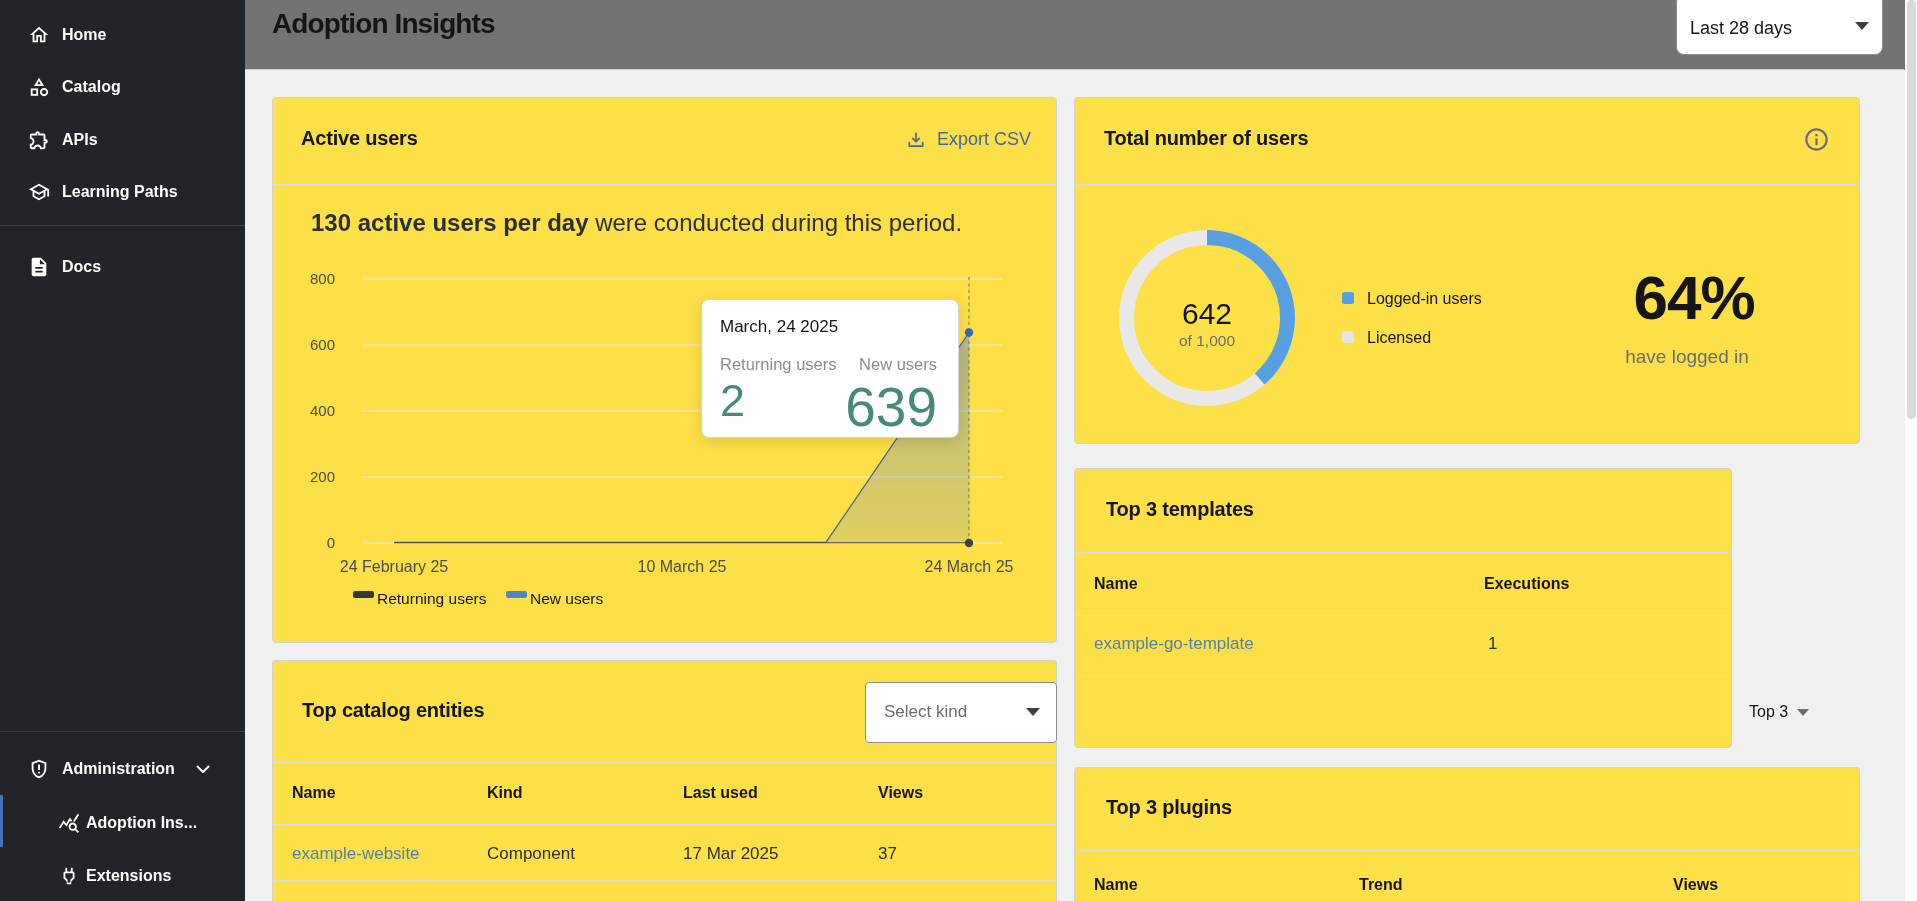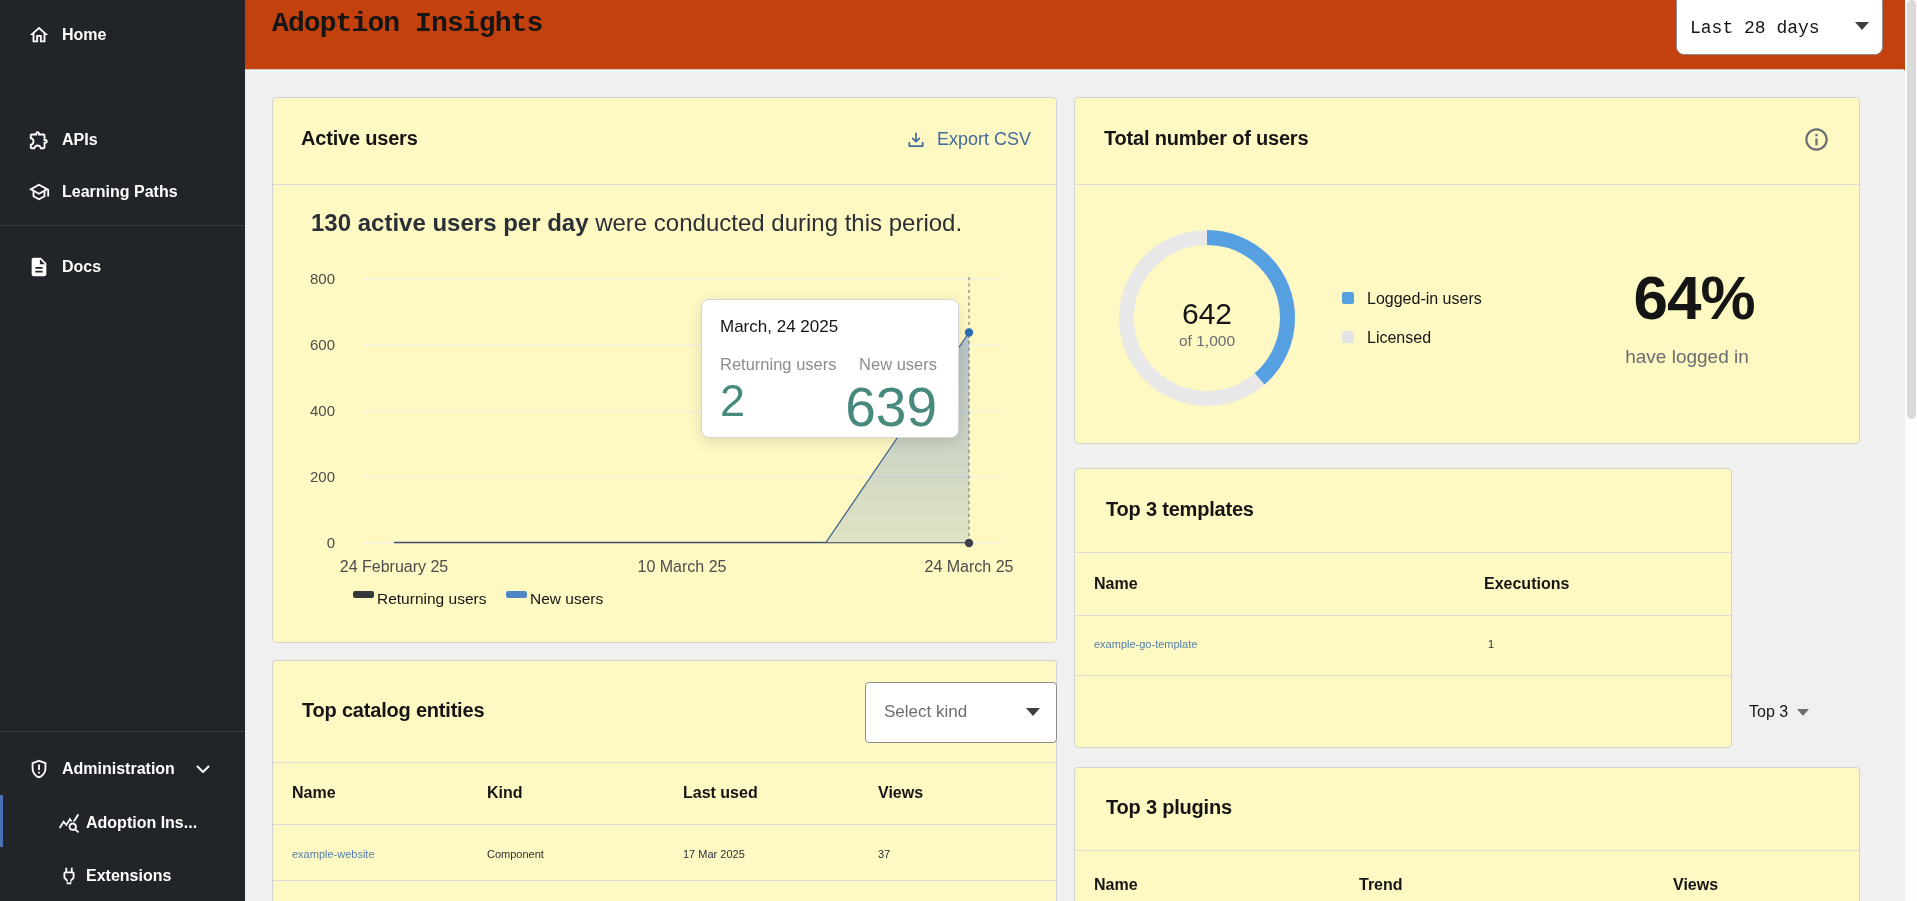--- a/index.html
+++ b/index.html
@@ -8,33 +8,33 @@
 
 #sidebar { position:absolute; left:0; top:0; width:245px; height:901px; background:#212529; z-index:5; }
 .nav-item { position:absolute; left:0; width:203px; height:36px; color:#fff; font-size:16px; font-weight:600; }
 .nav-item svg { position:absolute; left:28px; top:50%; margin-top:-11px; width:22px; height:22px; }
 .nav-item .lbl { position:absolute; left:62px; top:50%; transform:translateY(-50%); white-space:nowrap; }
 .nav-item.sub svg { left:58px; }
 .nav-item.sub .lbl { left:86px; }
 .sb-div { position:absolute; left:0; width:245px; height:1px; background:#3c4046; }
 #active-bar { position:absolute; left:0; top:795px; width:3px; height:52px; background:#4c70b5; }
 
-#header { position:absolute; left:245px; top:0; width:1660px; height:70px; background:#c2410c;font-family:Liberation Mono, monospace; }
+#header { position:absolute; left:245px; top:0; width:1660px; height:70px; background:#737373; }
 #header .hline { position:absolute; left:0; bottom:0; width:1659px; height:1px; background:#cccccc; }
 #title { position:absolute; left:27px; top:8px; font-size:28px; font-weight:700; letter-spacing:-0.9px; }
 #rangebox { position:absolute; left:1431px; top:-6px; width:207px; height:61px; background:#fff; border:1px solid #8a8d90; border-radius:8px; }
 #rangebox .txt { position:absolute; left:13px; top:23px; font-size:18px; color:#151515; }
 #rangebox .caret { position:absolute; right:13px; top:27px; width:0; height:0; border-left:7px solid transparent; border-right:7px solid transparent; border-top:8px solid #3c3f42; }
 
 #content { position:absolute; left:245px; top:70px; width:1660px; height:831px; background:#f0f0f0; }
-.card { position:absolute; background:#fef9c3; border:1px solid #d2d2d2; border-radius:4px; }
+.card { position:absolute; background:#fde047; border:1px solid #d2d2d2; border-radius:4px; }
 .card h2 { font-size:20px; font-weight:700; letter-spacing:-0.2px; }
 .cdiv { position:absolute; left:0; width:100%; height:1px; background:#dcdcdc; }
 .th { position:absolute; font-size:16px; font-weight:700; color:#151515; transform:translateY(-50%); white-space:nowrap; }
-.td { position:absolute; font-size:11px; color:#2b3036; transform:translateY(-50%); white-space:nowrap; }
+.td { position:absolute; font-size:17px; color:#2b3036; transform:translateY(-50%); white-space:nowrap; }
 .lnk { color:#5580aa; }
 
 #sbar { position:absolute; right:0; top:0; width:12px; height:901px; background:#fdfdfd; z-index:9; }
 #sbar .thumb { position:absolute; left:2px; top:0; width:9px; height:419px; background:#dadada; border-radius:5px; }
 </style>
 </head>
 <body>
 <div id="content">
 
   <div class="card" style="left:27px; top:27px; width:785px; height:546px;">
@@ -165,20 +165,26 @@
     </div>
   <div class="hline"></div>
 </div>
 <div id="sidebar">
   <div class="nav-item" style="top:17px;">
     <svg viewBox="0 0 24 24" fill="#fff">
         <path d="M12 5.69l5 4.5V18h-2v-6H9v6H7v-7.81l5-4.5M12 3L2 12h3v8h6v-6h2v6h6v-8h3L12 3z"></path>
       </svg>
     <span class="lbl">Home</span>
   </div>
+  <div class="nav-item" style="top:69px;">
+    <svg viewBox="0 0 24 24" fill="#fff">
+        <path d="M12 2l-5.5 9h11L12 2zm0 3.84L13.93 9h-3.87L12 5.84zM17.5 13c-2.49 0-4.5 2.01-4.5 4.5s2.01 4.5 4.5 4.5 4.5-2.01 4.5-4.5-2.01-4.5-4.5-4.5zm0 7c-1.38 0-2.5-1.12-2.5-2.5s1.12-2.5 2.5-2.5 2.5 1.12 2.5 2.5-1.12 2.5-2.5 2.5zM3 21.5h8v-8H3v8zm2-6h4v4H5v-4z"></path>
+      </svg>
+    <span class="lbl">Catalog</span>
+  </div>
   <div class="nav-item" style="top:122px;">
     <svg viewBox="0 0 24 24" fill="#fff">
         <path d="M10.5 4.5c.28 0 .5.22.5.5v2h6v6h2c.28 0 .5.22.5.5s-.22.5-.5.5h-2v6h-2.12c-.68-1.75-2.39-3-4.38-3s-3.7 1.25-4.38 3H4v-2.12c1.75-.68 3-2.39 3-4.38 0-1.99-1.25-3.7-3-4.38V7h6V5c0-.28.22-.5.5-.5m0-2C9.12 2.5 8 3.62 8 5H4c-1.1 0-2 .9-2 2v3.8h.29c1.49 0 2.71 1.21 2.71 2.7s-1.22 2.7-2.71 2.7H2V20c0 1.1.9 2 2 2h3.8v-.3c0-1.49 1.21-2.7 2.7-2.7 1.49 0 2.7 1.21 2.7 2.7v.3H17c1.1 0 2-.9 2-2v-4c1.38 0 2.5-1.12 2.5-2.5S20.38 11 19 11V7c0-1.1-.9-2-2-2h-4c0-1.38-1.12-2.5-2.5-2.5z"></path>
       </svg>
     <span class="lbl">APIs</span>
   </div>
   <div class="nav-item" style="top:174px;">
     <svg viewBox="0 0 24 24" fill="#fff">
         <path d="M12 3L1 9l4 2.18v6L12 21l7-3.82v-6l2-1.09V17h2V9L12 3zm6.82 6L12 12.72 5.18 9 12 5.28 18.82 9zM17 15.99l-5 2.73-5-2.73v-3.72L12 15l5-2.73v3.72z"></path>
       </svg>

